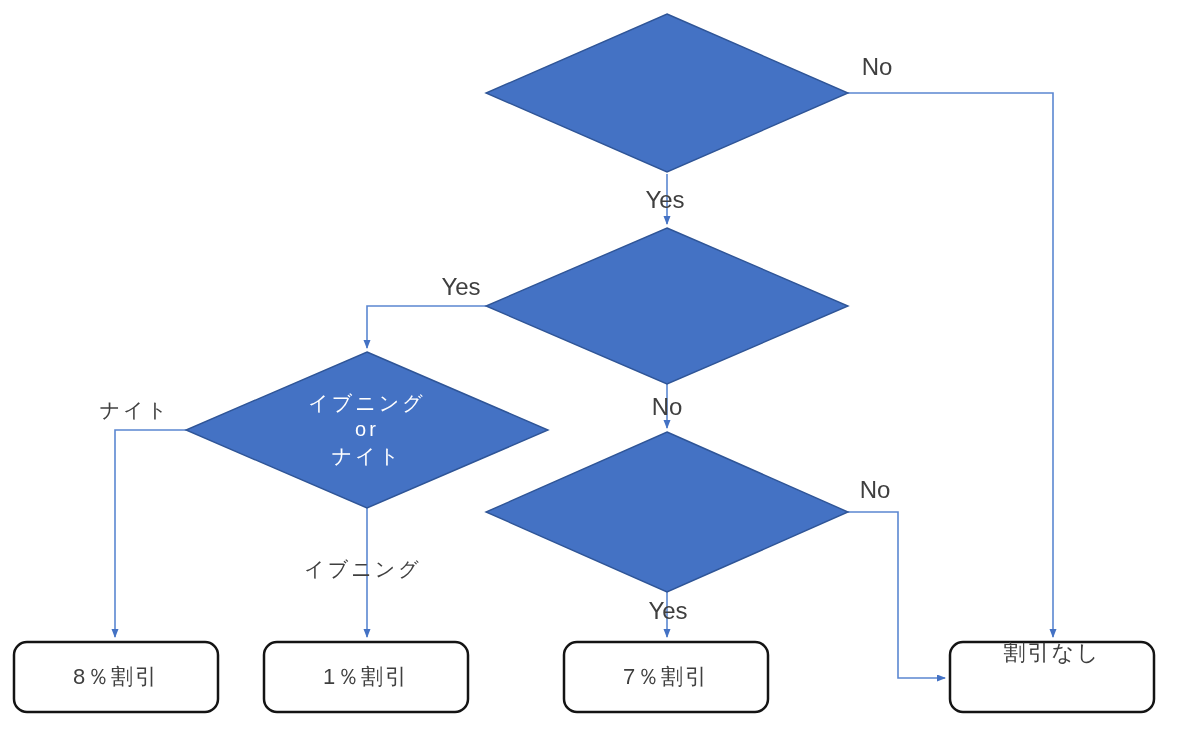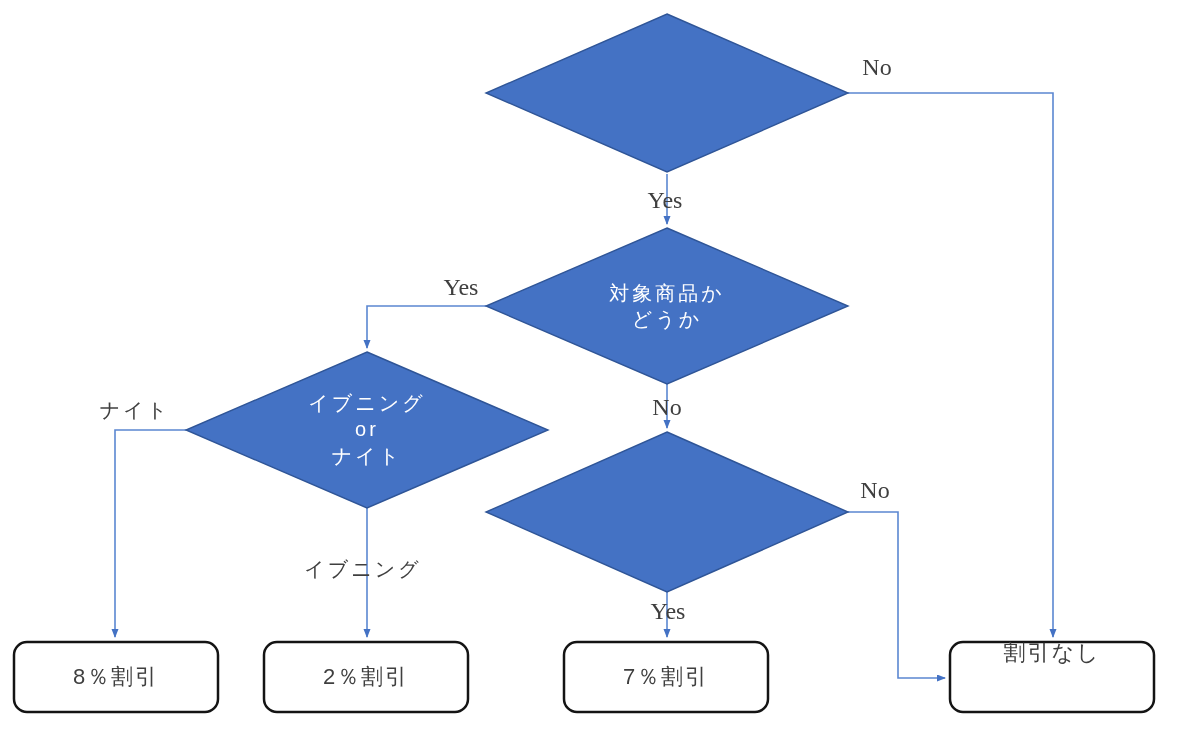--- a/index.html
+++ b/index.html
@@ -35,21 +35,20 @@
     width:190px;
   }
   .box-label{
     color:var(--text-dark);
     font-size:22px;
     letter-spacing:2px;
   }
   .edge-label{
     color:var(--text-dark);
     font-size:24px;
-    font-family:Liberation Serif, serif;
   }
   .edge-label.jp{
     font-size:20px;
     letter-spacing:3px;
     white-space:nowrap;
   }
 </style>
 </head>
 <body>
 
@@ -81,28 +80,26 @@
     </g>
 
     <g style="fill:#ffffff;stroke:var(--box-border);stroke-width:2.5">
       <rect x="14" y="642" width="204" height="70" rx="13"></rect>
       <rect x="264" y="642" width="204" height="70" rx="13"></rect>
       <rect x="564" y="642" width="204" height="70" rx="13"></rect>
       <rect x="950" y="642" width="204" height="70" rx="13"></rect>
     </g>
   </svg>
 
-  <div class="label diamond-label" style="left:667px;top:306px">対象商品か
-どうか</div>
   <div class="label diamond-label" style="left:367px;top:430px">イブニング
 or
 ナイト</div>
 
   <div class="label box-label" style="left:116px;top:677px">8％割引</div>
-  <div class="label box-label" style="left:366px;top:677px">2％割引</div>
+  <div class="label box-label" style="left:366px;top:677px">1％割引</div>
   <div class="label box-label" style="left:666px;top:677px">7％割引</div>
   <div class="label box-label" style="left:1052px;top:653px">割引なし</div>
 
   <div class="label edge-label" style="left:665px;top:200px">Yes</div>
   <div class="label edge-label" style="left:877px;top:67px">No</div>
   <div class="label edge-label" style="left:461px;top:287px">Yes</div>
   <div class="label edge-label" style="left:667px;top:407px">No</div>
   <div class="label edge-label jp" style="left:135px;top:410px">ナイト</div>
   <div class="label edge-label jp" style="left:363px;top:569px">イブニング</div>
   <div class="label edge-label" style="left:668px;top:611px">Yes</div>

